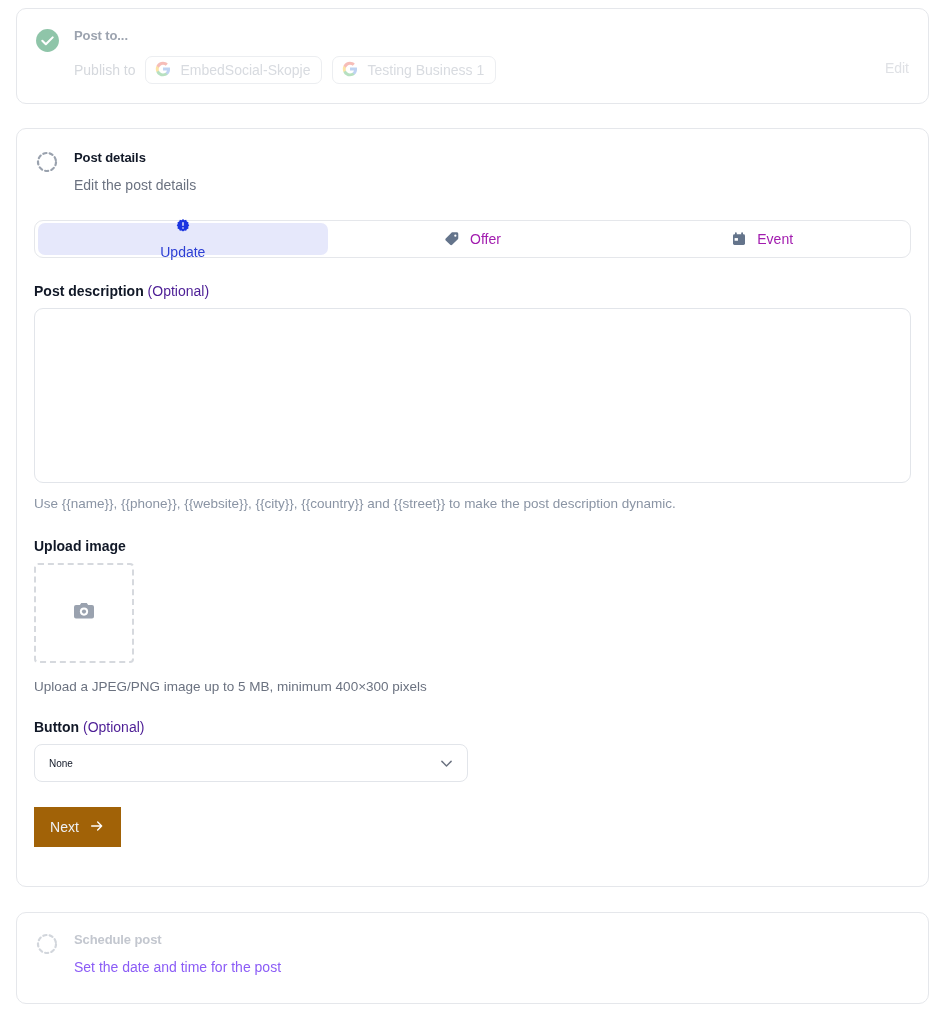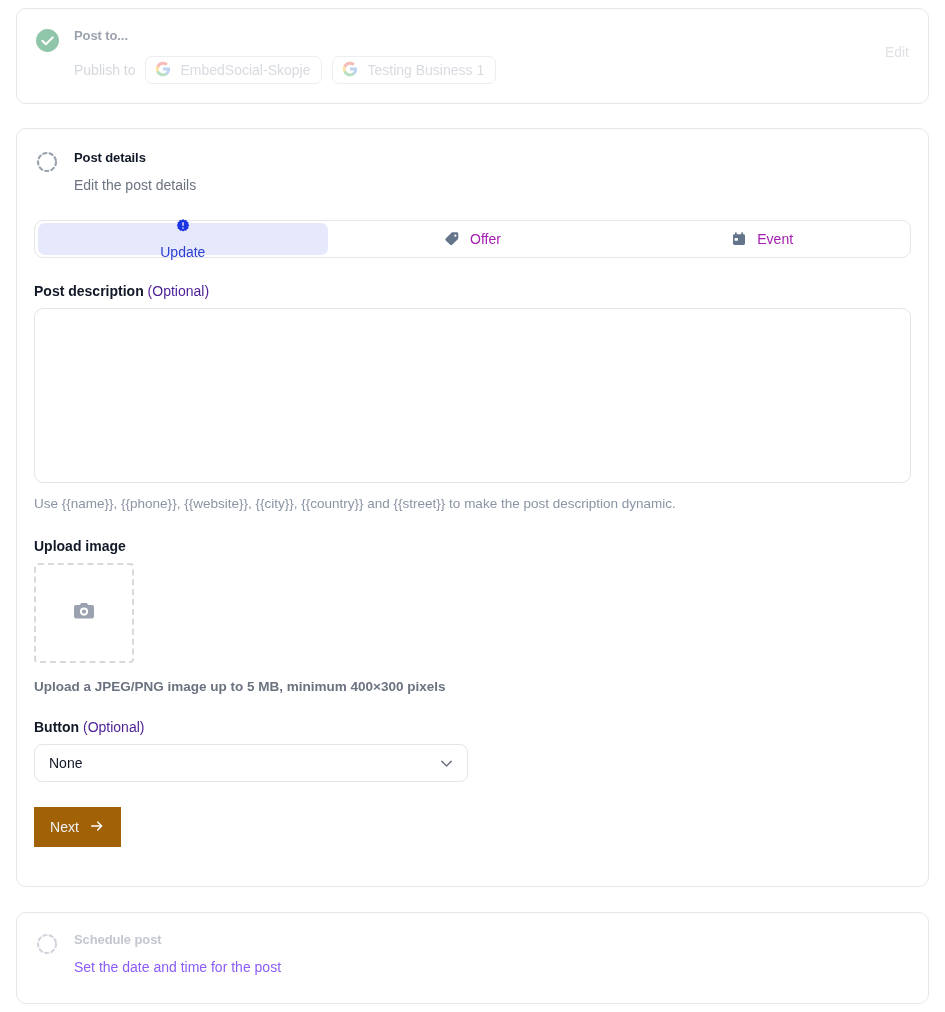--- a/index.html
+++ b/index.html
@@ -79,21 +79,21 @@
     border: 1px solid #eceef1;
     border-radius: 7px;
     background: #fff;
     font-size: 14px;
     color: #d8dbe0;
     white-space: nowrap;
   }
   .edit-link {
     position: absolute;
     right: 19px;
-    top: 35px;
+    top: 51px;
     font-size: 14px;
     color: #dfe1e5;
   }
 
   
   #card-details {
     margin-top: 24px;
     padding: 18px 17px 22px 17px;
     height: 759px;
   }
@@ -172,39 +172,38 @@
     display: flex;
     align-items: center;
     justify-content: center;
     background: #fff;
     margin-top: 2px;
   }
   .upload-hint {
     font-size: 13.5px;
     color: #6b7280;
     margin-top: 16px;
-    font-weight: bold;
   }
 
   
   .select-wrap {
     position: relative;
     width: 434px;
     height: 38px;
     margin-top: 2px;
   }
   .select-box {
     width: 100%;
     height: 100%;
     border: 1px solid #e2e5ea;
     border-radius: 8px;
     display: flex;
     align-items: center;
     padding: 0 14px;
-    font-size: 14px;
+    font-size: 10px;
     color: #111827;
     background: #fff;
   }
   .select-chev {
     position: absolute;
     right: 13px;
     top: 11px;
     pointer-events: none;
   }
 

